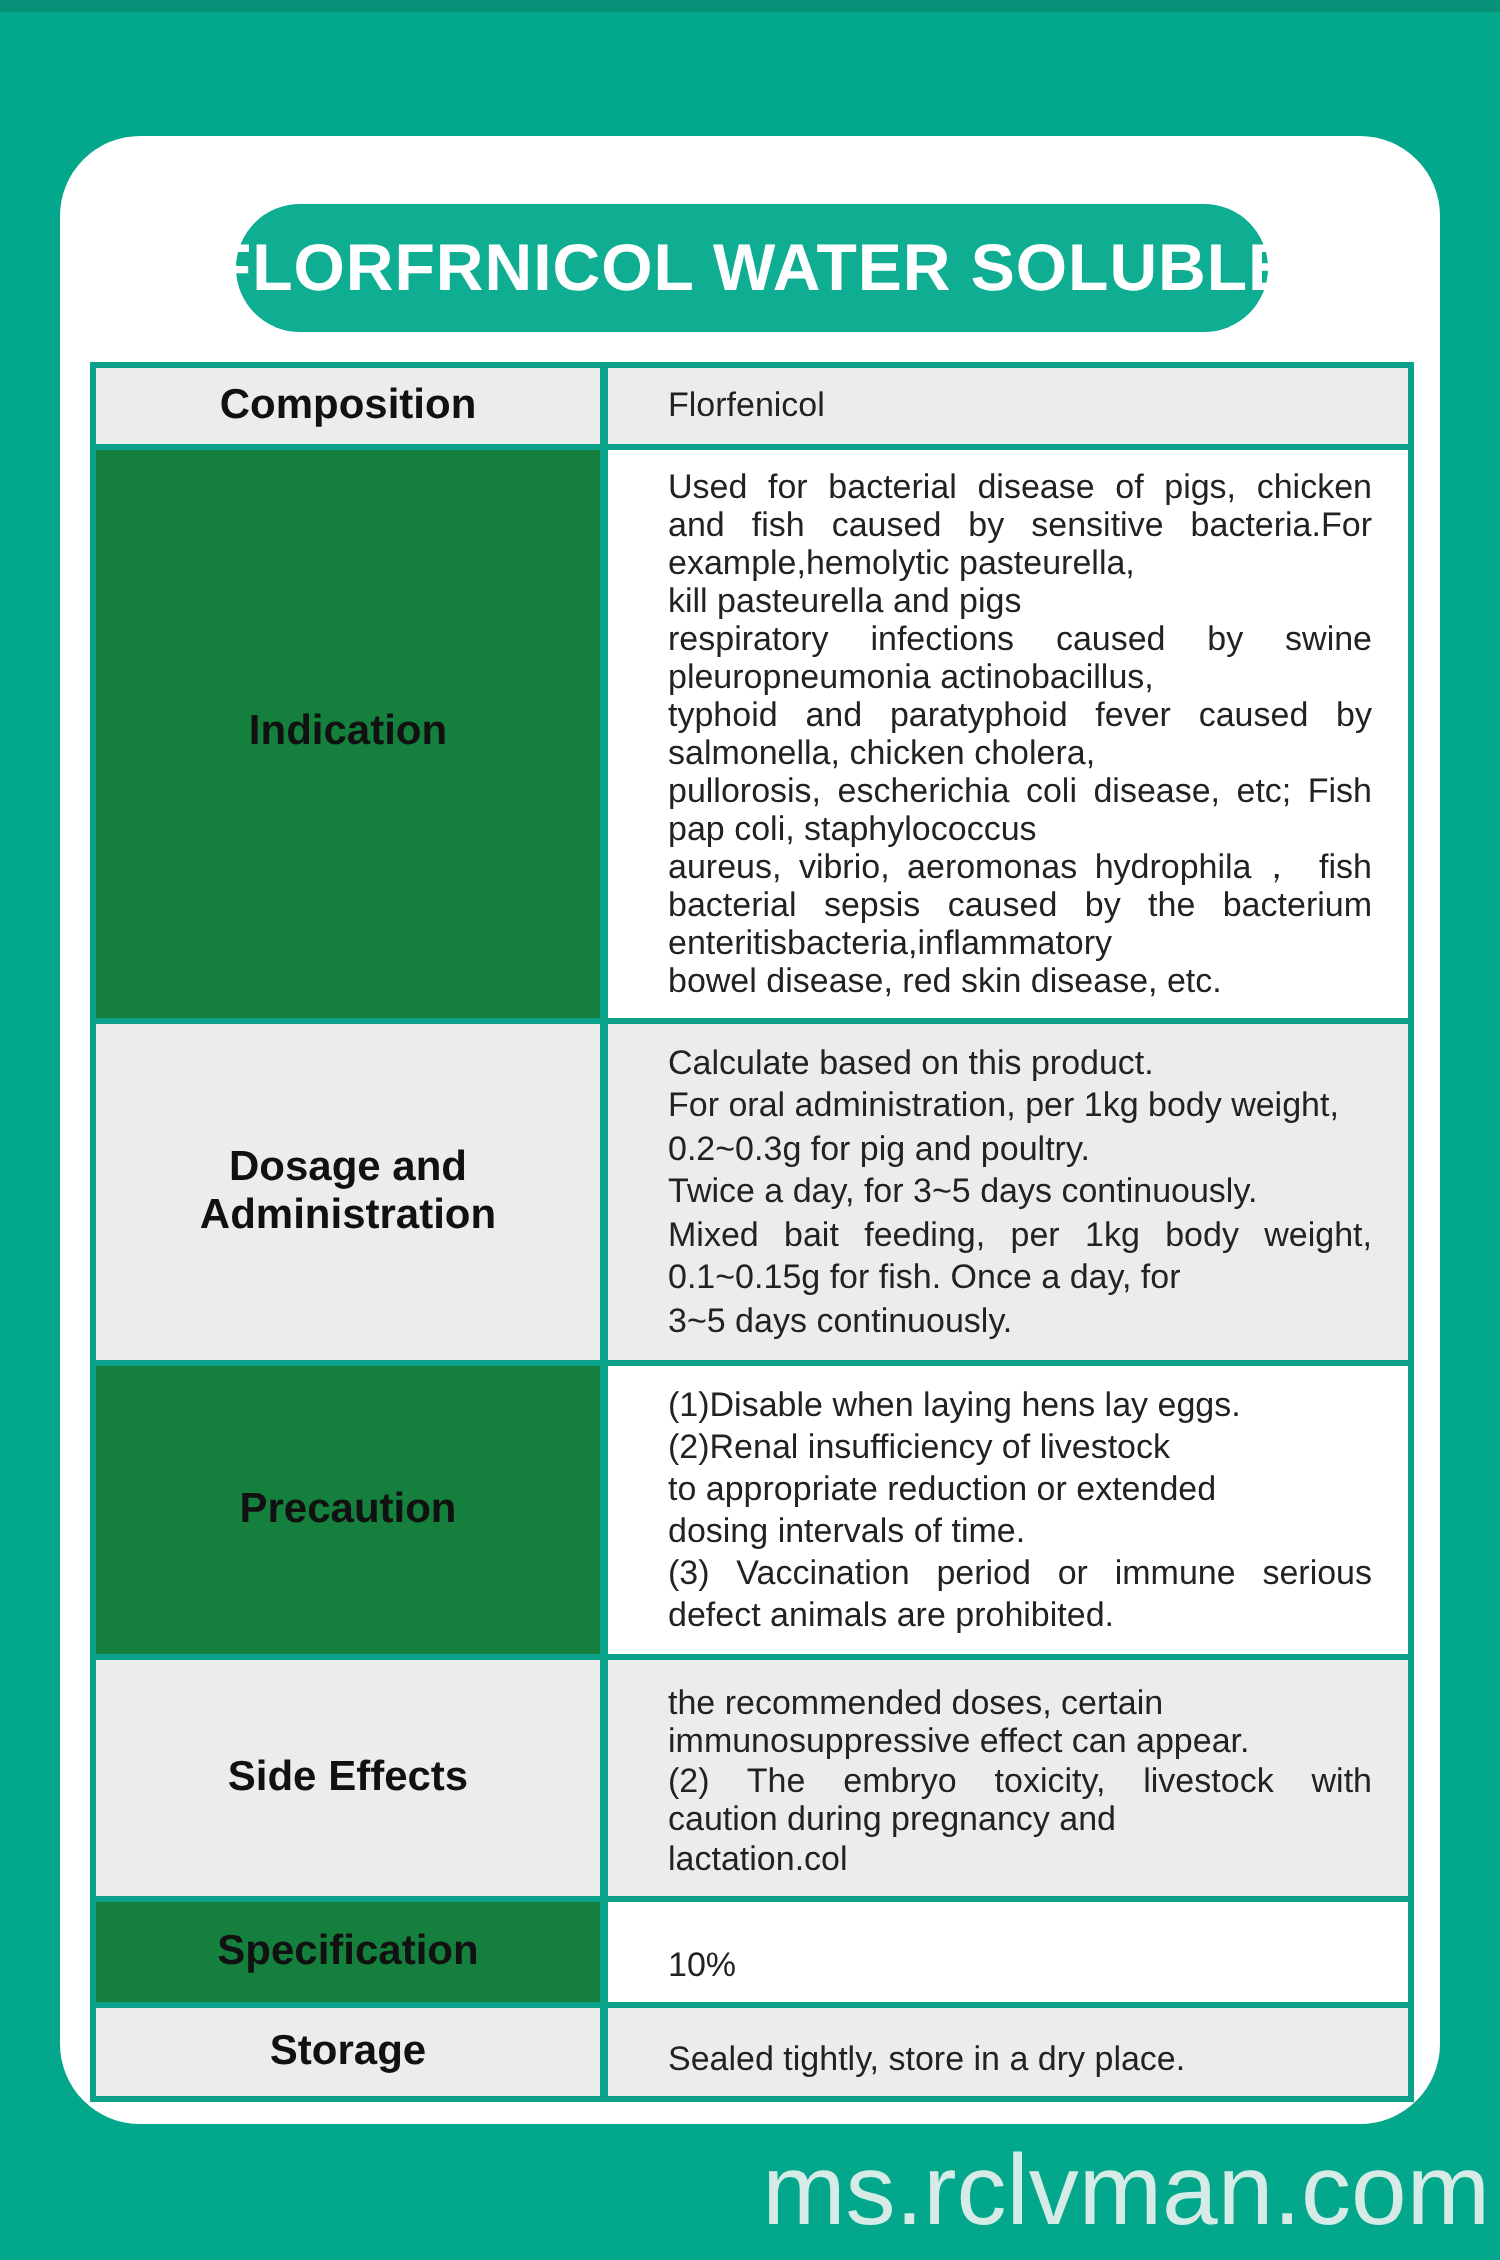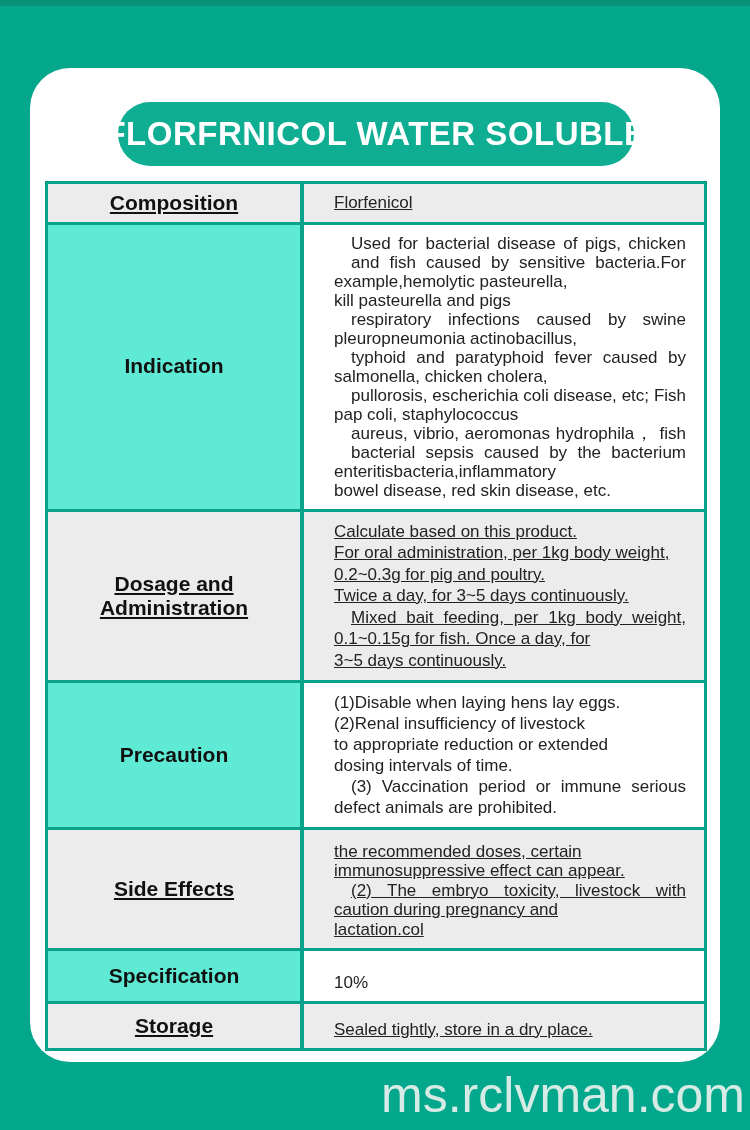--- a/index.html
+++ b/index.html
@@ -46,31 +46,31 @@
   .trow{display:flex;gap:4px;background:var(--teal-border);}
   .trow:nth-child(1){min-height:30px;}
   .trow:nth-child(2){min-height:266px;}
   .trow:nth-child(3){min-height:163px;}
   .trow:nth-child(4){min-height:139px;}
   .trow:nth-child(5){min-height:118px;}
   .trow:nth-child(6){min-height:50px;}
   .trow:nth-child(7){min-height:44px;}
   .lcell{
     flex:0 0 252px;display:flex;align-items:center;justify-content:center;
-    text-align:center;background:#5eead4;color:var(--label-ink);
+    text-align:center;background:#15803d;color:var(--label-ink);
     font-weight:bold;font-size:21px;line-height:1.15;padding:4px 24px;
   }
   .vcell{
     flex:1;background:#ffffff;color:var(--body-ink);
     display:flex;flex-direction:column;justify-content:flex-end;
     padding:9px 18px 9px 30px;font-size:17px;
   }
-  .trow.shaded .lcell,.trow.shaded .vcell{background:var(--row-shade);text-decoration:underline;}
+  .trow.shaded .lcell,.trow.shaded .vcell{background:var(--row-shade);}
   .ln{line-height:19.5px;text-align:left;}
-  .ln.st{text-align:justify;text-align-last:justify;margin-left:17px;}
+  .ln.st{text-align:justify;text-align-last:justify;}
   .trow:nth-child(2) .ln{line-height:19px;}
   .trow:nth-child(3) .ln{line-height:21.5px;}
   .trow:nth-child(4) .ln{line-height:21px;}
   .trow:nth-child(5) .ln{line-height:19.5px;}
   .watermark{
     position:absolute;right:5px;top:1066px;
     color:var(--wm-ink);font-size:50px;font-weight:400;
     white-space:nowrap;
   }
 </style>

